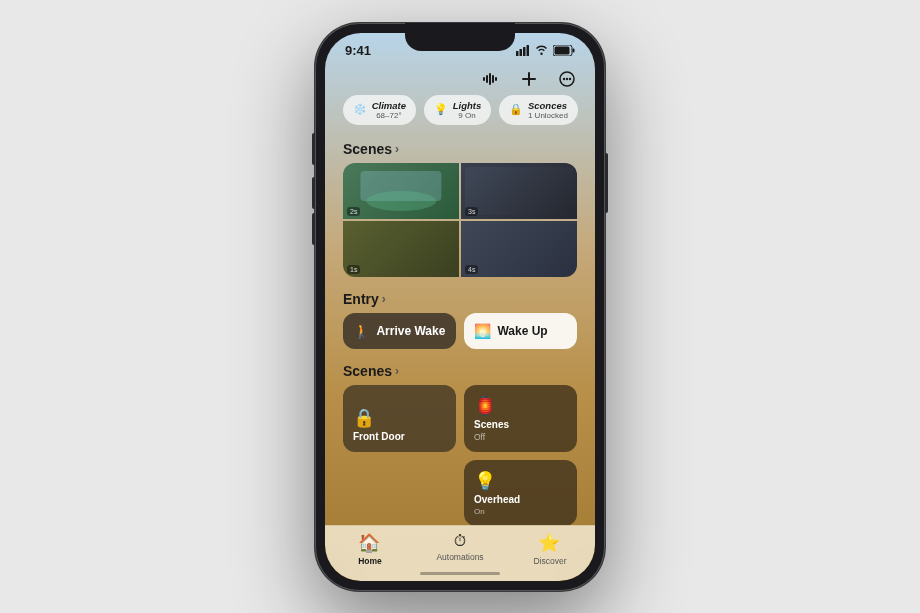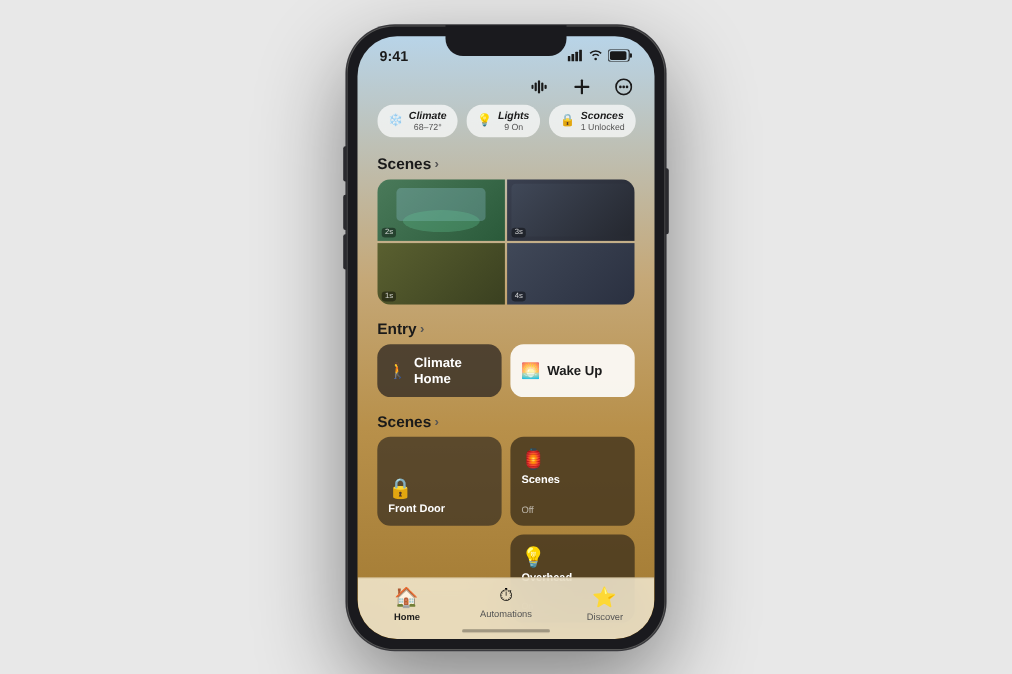--- a/index.html
+++ b/index.html
@@ -283,21 +283,20 @@
     }
     .tile-icon { font-size: 18px; }
     .tile-name {
       font-size: 10px;
       font-weight: 600;
       color: #fff;
     }
     .tile-status {
       font-size: 8.5px;
       color: rgba(255,255,255,0.6);
-      margin-top: 14px;
     }
 
     
     .tab-bar {
       position: absolute;
       bottom: 0;
       left: 0;
       right: 0;
       height: 56px;
       background: rgba(245,235,210,0.85);
@@ -437,21 +436,21 @@
           </div>
         </div>
 
         <div class="section-header">
           <span>Entry</span>
           <span class="section-chevron">›</span>
         </div>
         <div class="scenes-row">
           <div class="scene-btn scene-btn-dark">
             <span class="scene-icon">🚶</span>
-            <span>Climate Home</span>
+            <span>Arrive Wake</span>
           </div>
           <div class="scene-btn scene-btn-light">
             <span class="scene-icon">🌅</span>
             <span>Wake Up</span>
           </div>
         </div>
 
         <div class="section-header">
           <span>Scenes</span>
           <span class="section-chevron">›</span>

